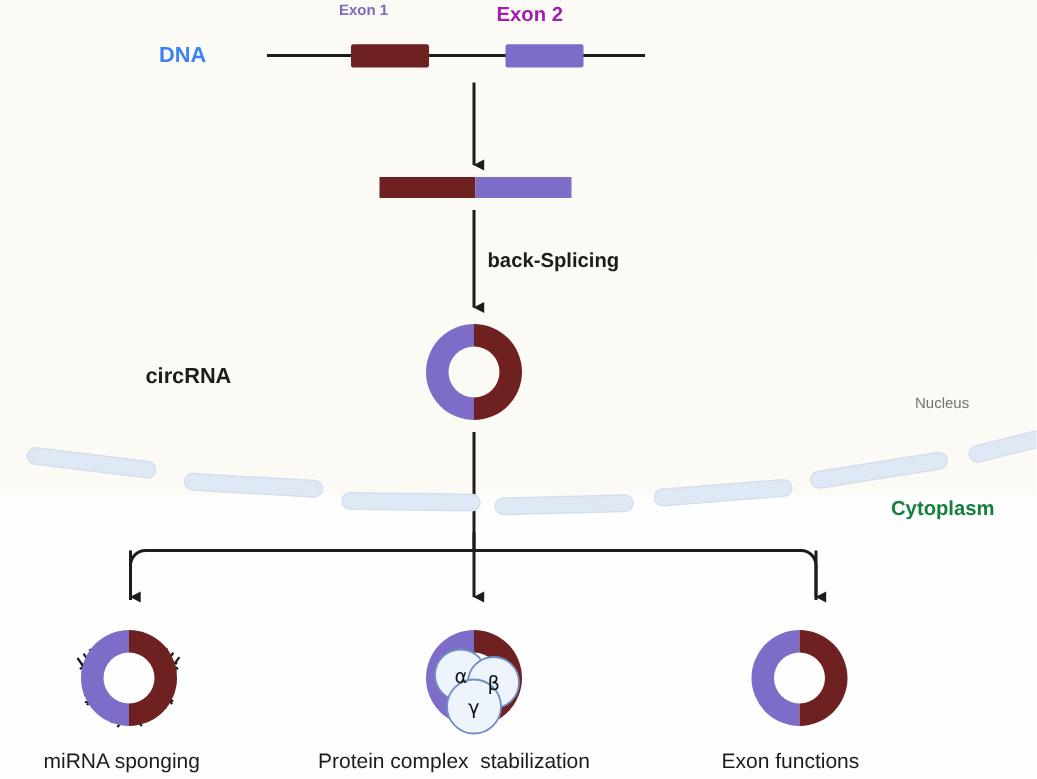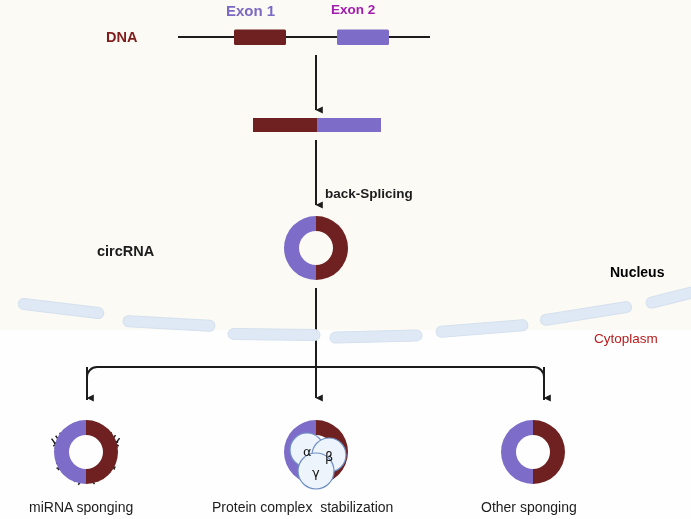--- a/index.html
+++ b/index.html
@@ -28,39 +28,39 @@
   svg.layer{
     position:absolute;left:0;top:0;width:691px;height:519px;
     overflow:visible;
   }
   .lbl{
     position:absolute;
     white-space:pre;
     line-height:1;
   }
   .lbl-dna{
-    font-size:14.5px;font-weight:bold;color:#7f1d1d;
+    font-size:14.5px;font-weight:bold;color:#3b82f6;
   }
   .lbl-exon1{
-    font-size:15px;font-weight:bold;color:#7b6ac4;
+    font-size:10px;font-weight:bold;color:#7b6ac4;
   }
   .lbl-exon2{
     font-size:13.5px;font-weight:bold;color:#a21caf;
   }
   .lbl-step{
-    font-size:13.5px;font-weight:bold;color:#1c1c1c;margin-top:20px;
+    font-size:13.5px;font-weight:bold;color:#1c1c1c;
   }
   .lbl-circ{
     font-size:14.5px;font-weight:bold;color:#1c1c1c;
   }
   .lbl-nucleus{
-    font-size:14px;font-weight:bold;color:#000000;
+    font-size:10px;font-weight:normal;color:#737373;
   }
   .lbl-cyto{
-    font-size:13.5px;font-weight:normal;color:#b91c1c;text-align:center;
+    font-size:13.5px;font-weight:bold;color:#15803d;text-align:center;
   }
   .lbl-fn{
     font-size:14px;font-weight:normal;color:#1c1c1c;
   }
   .greek{
     font-size:13px;font-weight:normal;color:#141414;
     font-family:"DejaVu Sans", sans-serif;
   }
 </style>
 </head>
@@ -189,15 +189,15 @@
   <div class="lbl lbl-cyto" style="left:594px;top:332px;">Cytoplasm</div>
 
   <div class="lbl greek" style="left:303px;top:445px;">α</div>
   <div class="lbl greek" style="left:325px;top:450px;">β</div>
   <div class="lbl greek" style="left:312px;top:466px;">γ</div>
 
   <div class="lbl lbl-fn" style="left:212px;top:500px;">Protein complex  stabilization</div>
 
   <div class="lbl lbl-fn" style="left:29px;top:500px;">miRNA sponging</div>
 
-  <div class="lbl lbl-fn" style="left:481px;top:500px;">Other sponging</div>
+  <div class="lbl lbl-fn" style="left:481px;top:500px;">Exon functions</div>
 
 </div>
 
 </body></html>

